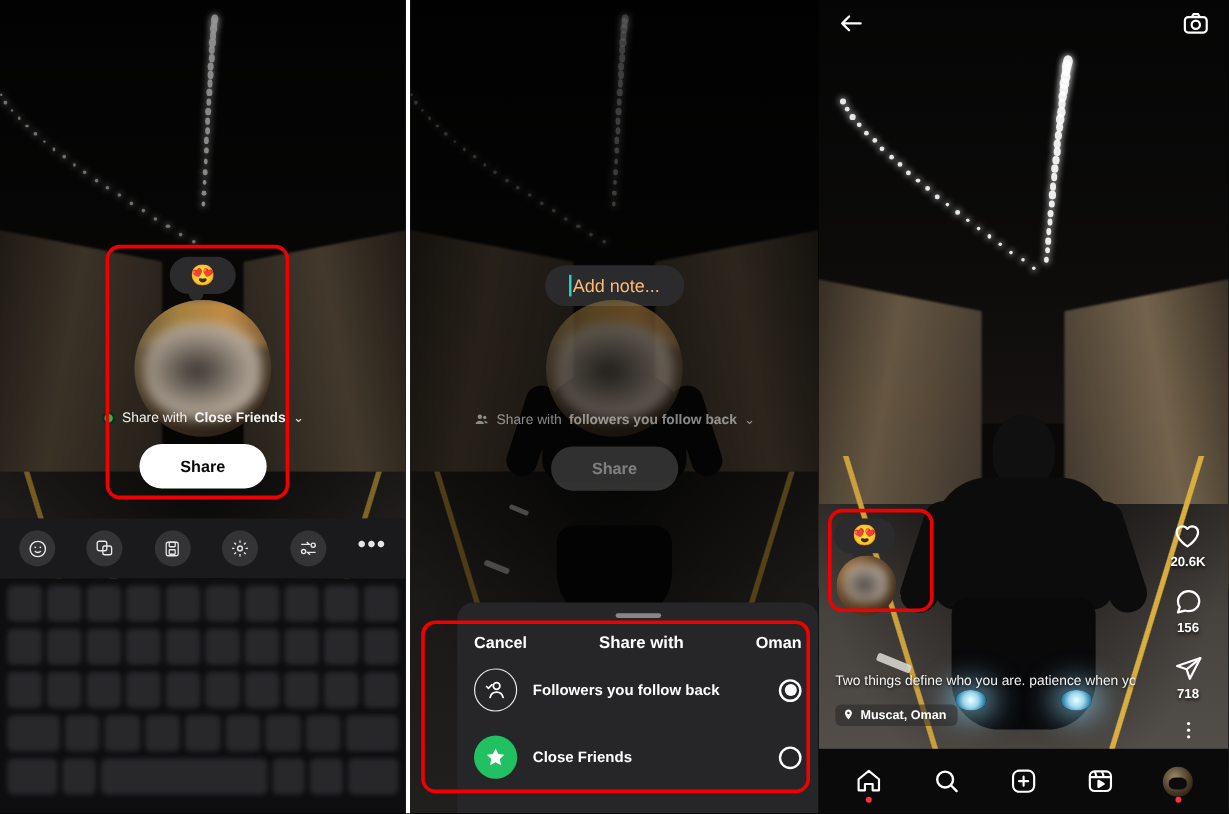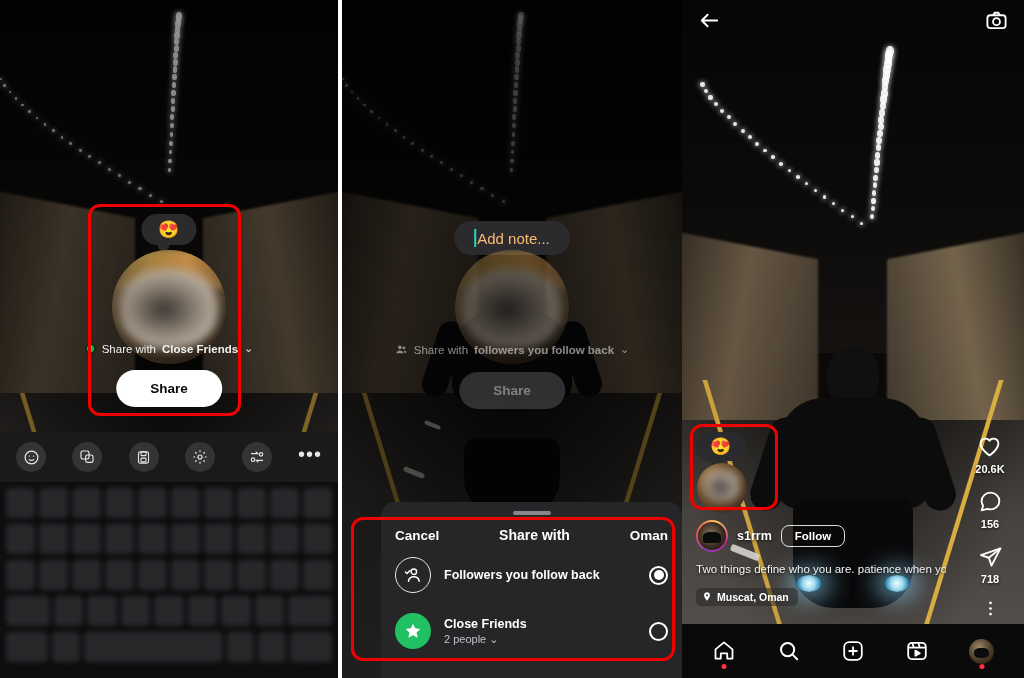--- a/index.html
+++ b/index.html
@@ -551,24 +551,20 @@
       </div>
 
       <div class="sheet-row">
         <div class="sr-icon green">
           <svg width="20" height="20" viewBox="0 0 24 24" fill="#fff">
             <path d="M12 3.2l2.7 5.6 6.1.8-4.5 4.3 1.2 6.1L12 17l-5.5 3 1.2-6.1L3.2 9.6l6.1-.8z"></path>
           </svg>
         </div>
         <div class="sr-text">
           <div class="sr-title">Close Friends</div>
-          <div class="sr-sub">
-            <span>2 people</span>
-            <span>⌄</span>
-          </div>
         </div>
         <div class="radio"></div>
       </div>
     </div>
 
     <div class="annot" style="left:9px;top:517px;width:324px;height:144px;"></div>
   </div>
 
   <div class="panel p3">
     <div class="tunnel">
@@ -692,27 +688,20 @@
       <div class="rail-item">
         <svg width="19" height="19" viewBox="0 0 24 24" fill="#fff">
           <circle cx="12" cy="5" r="1.7"></circle>
             <circle cx="12" cy="12" r="1.7"></circle>
             <circle cx="12" cy="19" r="1.7"></circle>
         </svg>
       </div>
     </div>
 
     <div class="caption-block">
-      <div class="user-row">
-        <div class="av-ring">
-            <div class="av-inner"></div>
-          </div>
-        <span class="uname">s1rrm</span>
-        <button class="follow-btn">Follow</button>
-      </div>
       <div class="caption-text">Two things define who you are. patience when you have …</div>
       <div class="loc-chip">
         <svg width="10" height="11" viewBox="0 0 24 24" fill="#fff">
           <path d="M12 2C8.1 2 5 5.1 5 9c0 5.3 7 13 7 13s7-7.7 7-13c0-3.9-3.1-7-7-7zm0 9.5A2.5 2.5 0 1 1 12 6.5a2.5 2.5 0 0 1 0 5z"></path>
         </svg>
         <span>Muscat, Oman</span>
       </div>
     </div>
 
     <div class="p3-nav">

